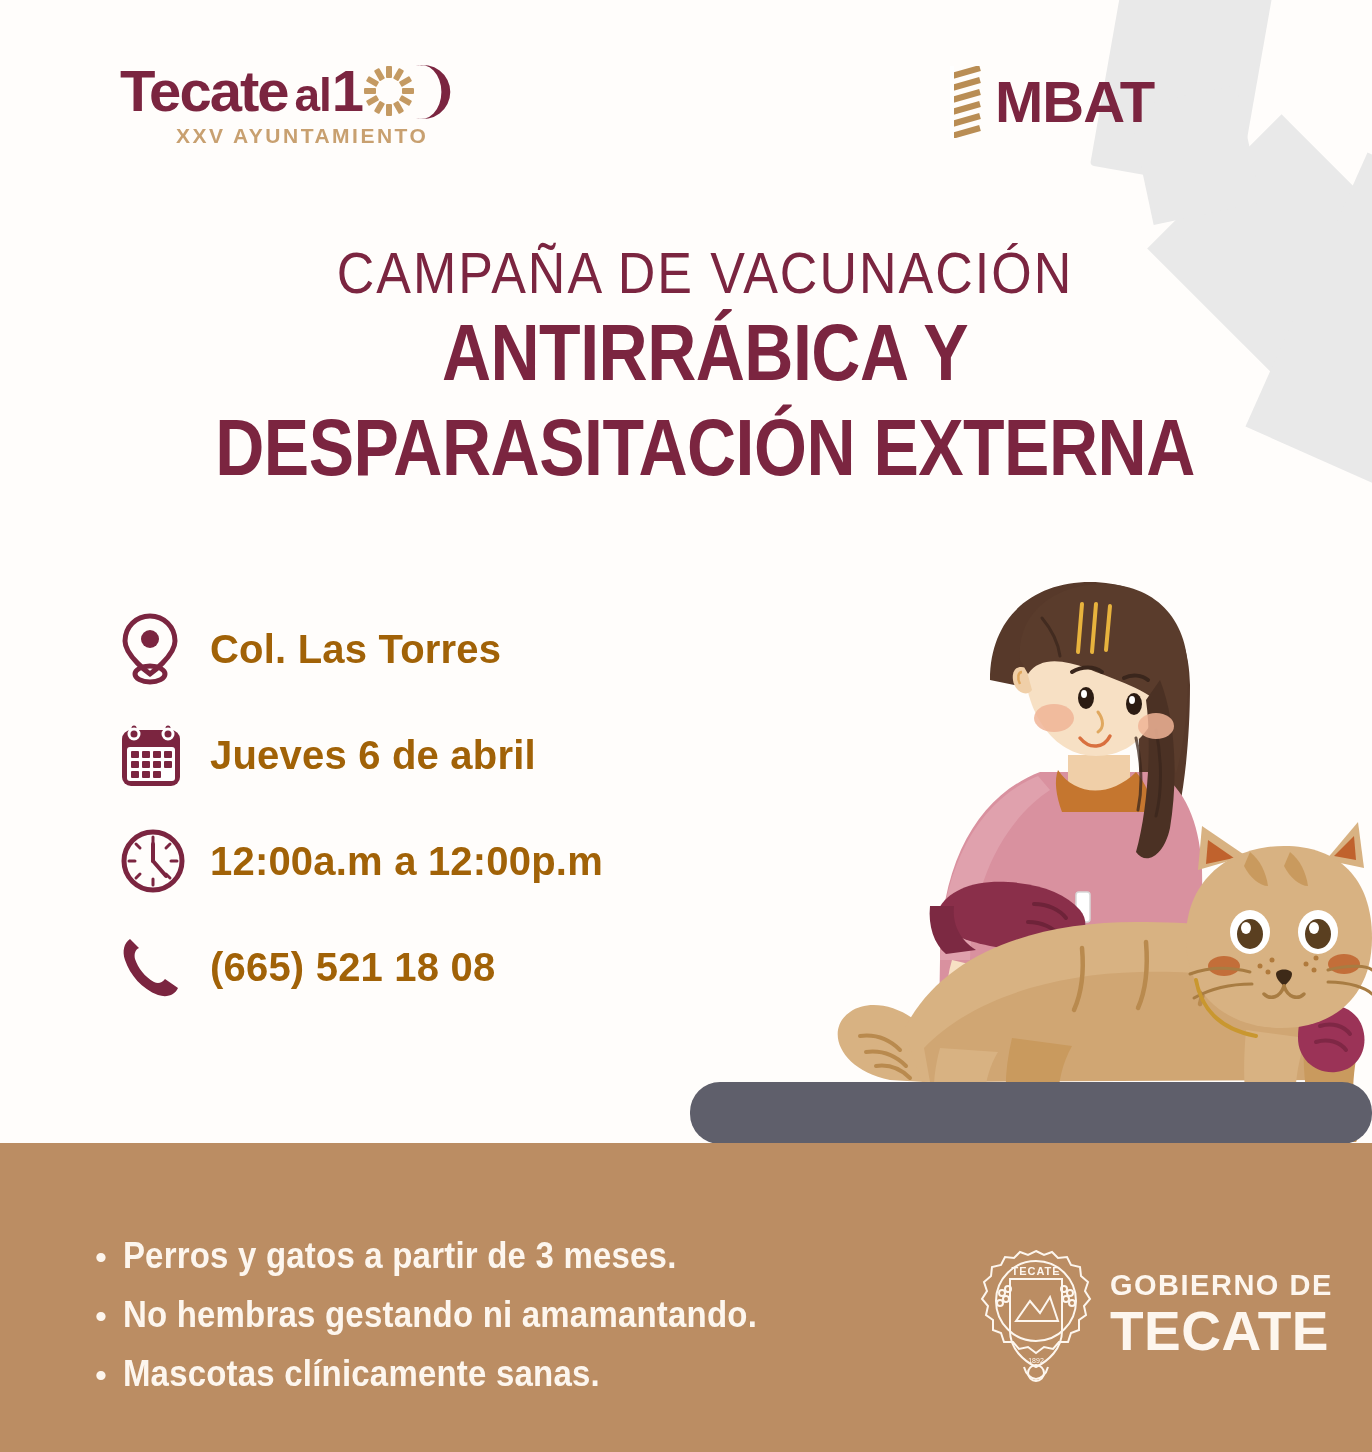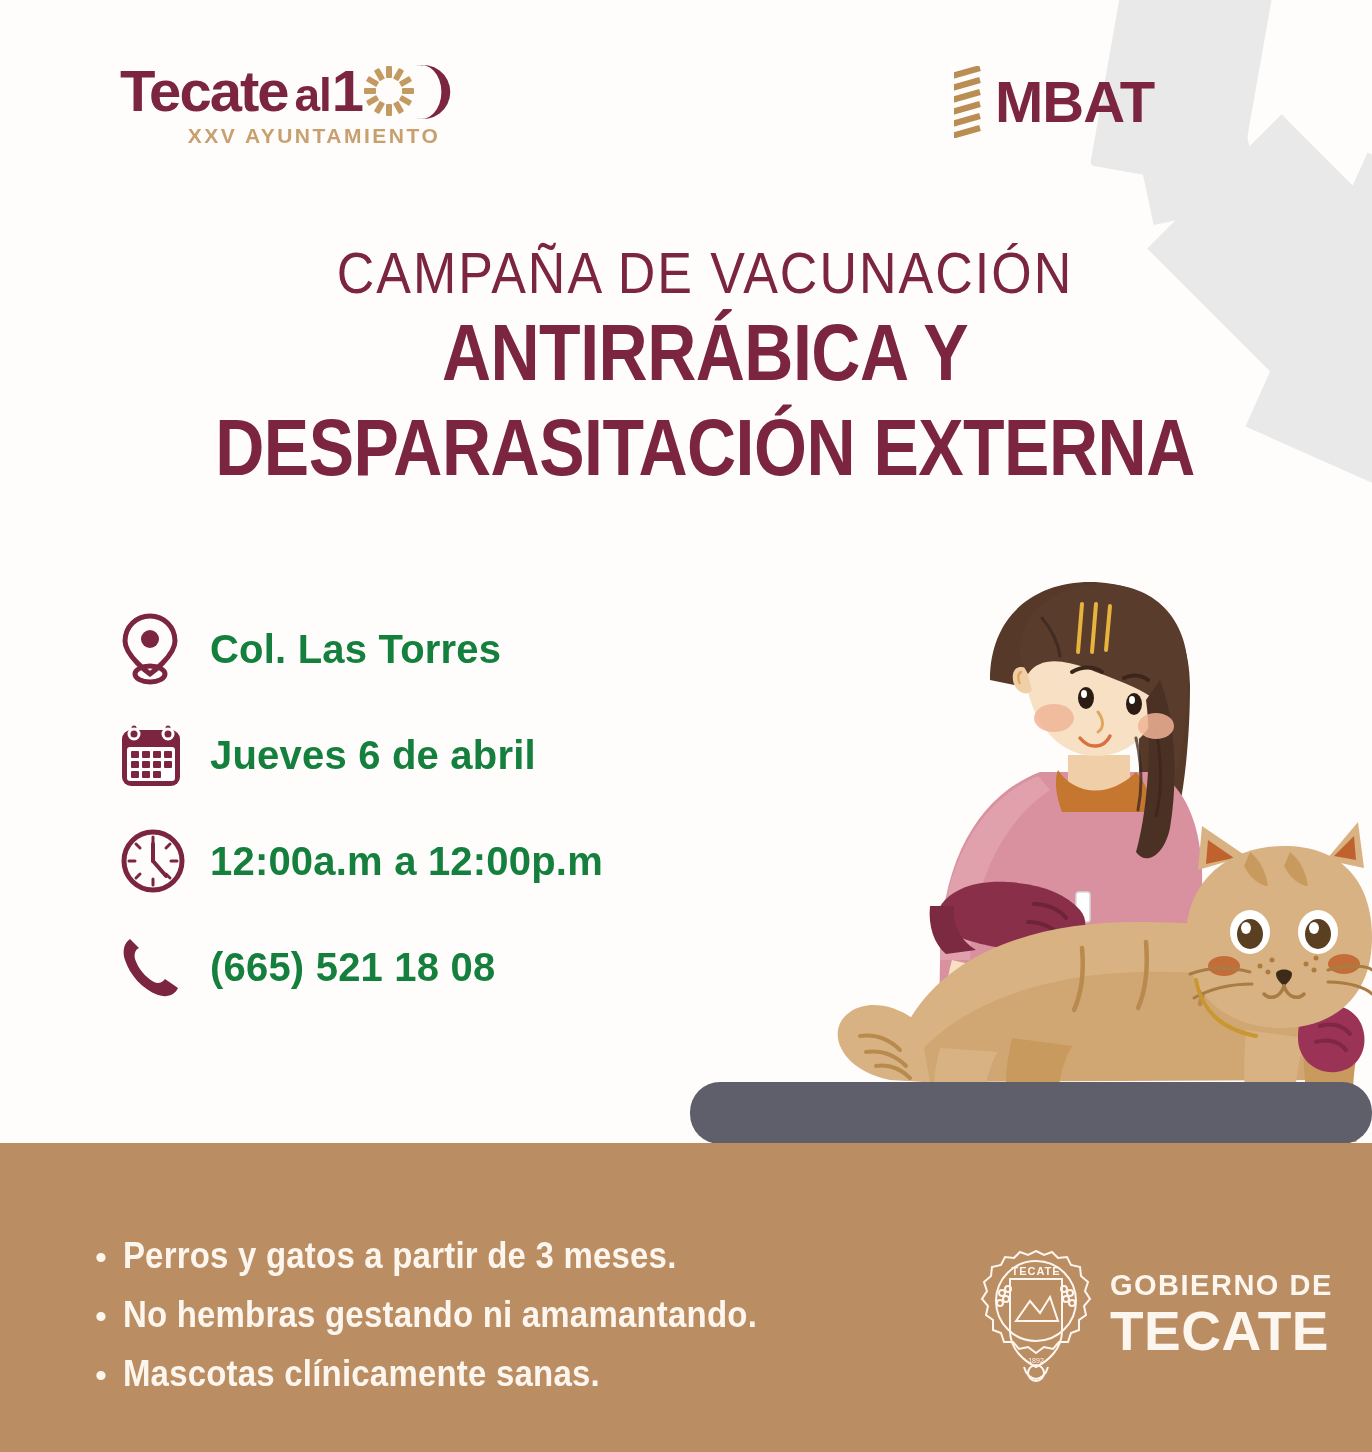--- a/index.html
+++ b/index.html
@@ -64,21 +64,21 @@
     position:relative;width:54px;height:54px;margin-left:1px;
     align-self:center;
   }
   .lt-sun svg{display:block;}
   .lt-crescent{
     position:relative;width:42px;height:54px;margin-left:-6px;
     align-self:center;
   }
   .lt-sub{
     font-size:21px;font-weight:bold;color:#c8a070;
-    letter-spacing:2.5px;margin-top:4px;margin-left:56px;text-align:center;
+    letter-spacing:2.5px;margin-top:4px;margin-left:56px;
   }
 
   .logo-imbat{position:absolute;left:950px;top:66px;display:flex;align-items:center;}
   .imbat-i{width:38px;height:72px;margin-right:7px;}
   .imbat-text{
     font-size:58px;font-weight:bold;color:#7b2540;
     letter-spacing:-1px;line-height:1;
     font-family:"Liberation Sans", sans-serif;
   }
 
@@ -101,21 +101,21 @@
   }
 
   
   .info{position:absolute;left:118px;top:596px;width:640px;}
   .info-row{display:flex;align-items:center;height:106px;}
   .info-icon{
     width:92px;min-width:92px;display:flex;
     align-items:center;justify-content:flex-start;
   }
   .info-text{
-    font-size:40px;font-weight:bold;color:#15803d;
+    font-size:40px;font-weight:bold;color:#a16207;
     letter-spacing:0.2px;white-space:nowrap;
   }
 
   
   .illus{position:absolute;left:690px;top:560px;width:682px;height:600px;}
 
   
   .band{
     position:absolute;left:0;top:1143px;width:1372px;height:309px;
     background:#bb8d63;

